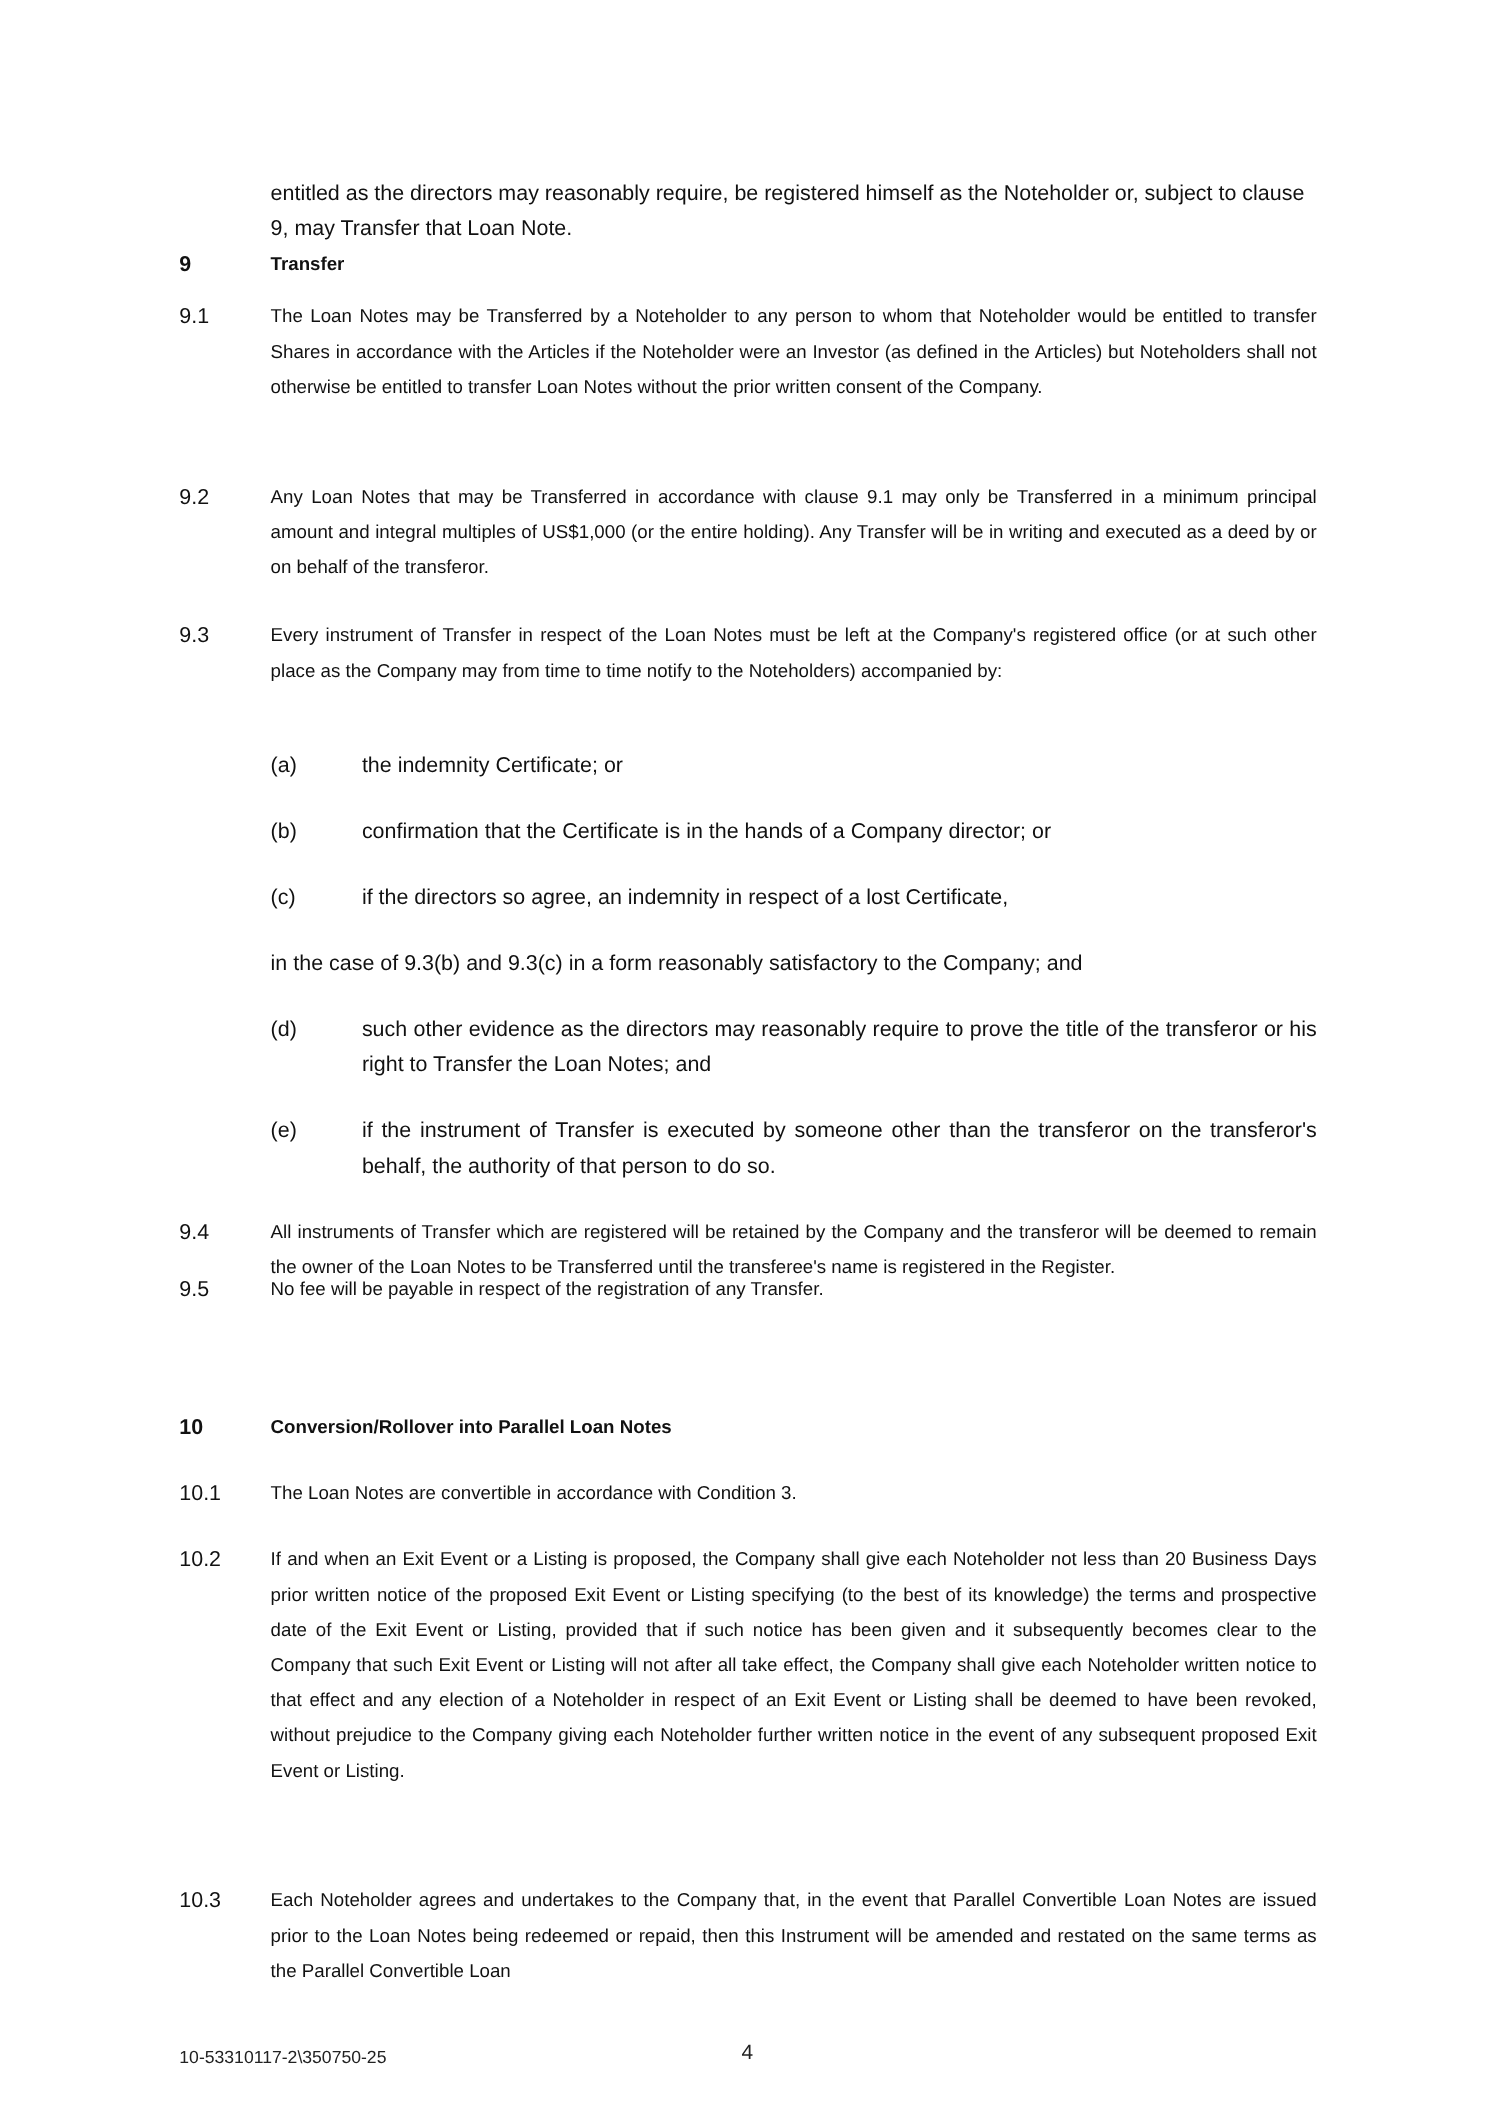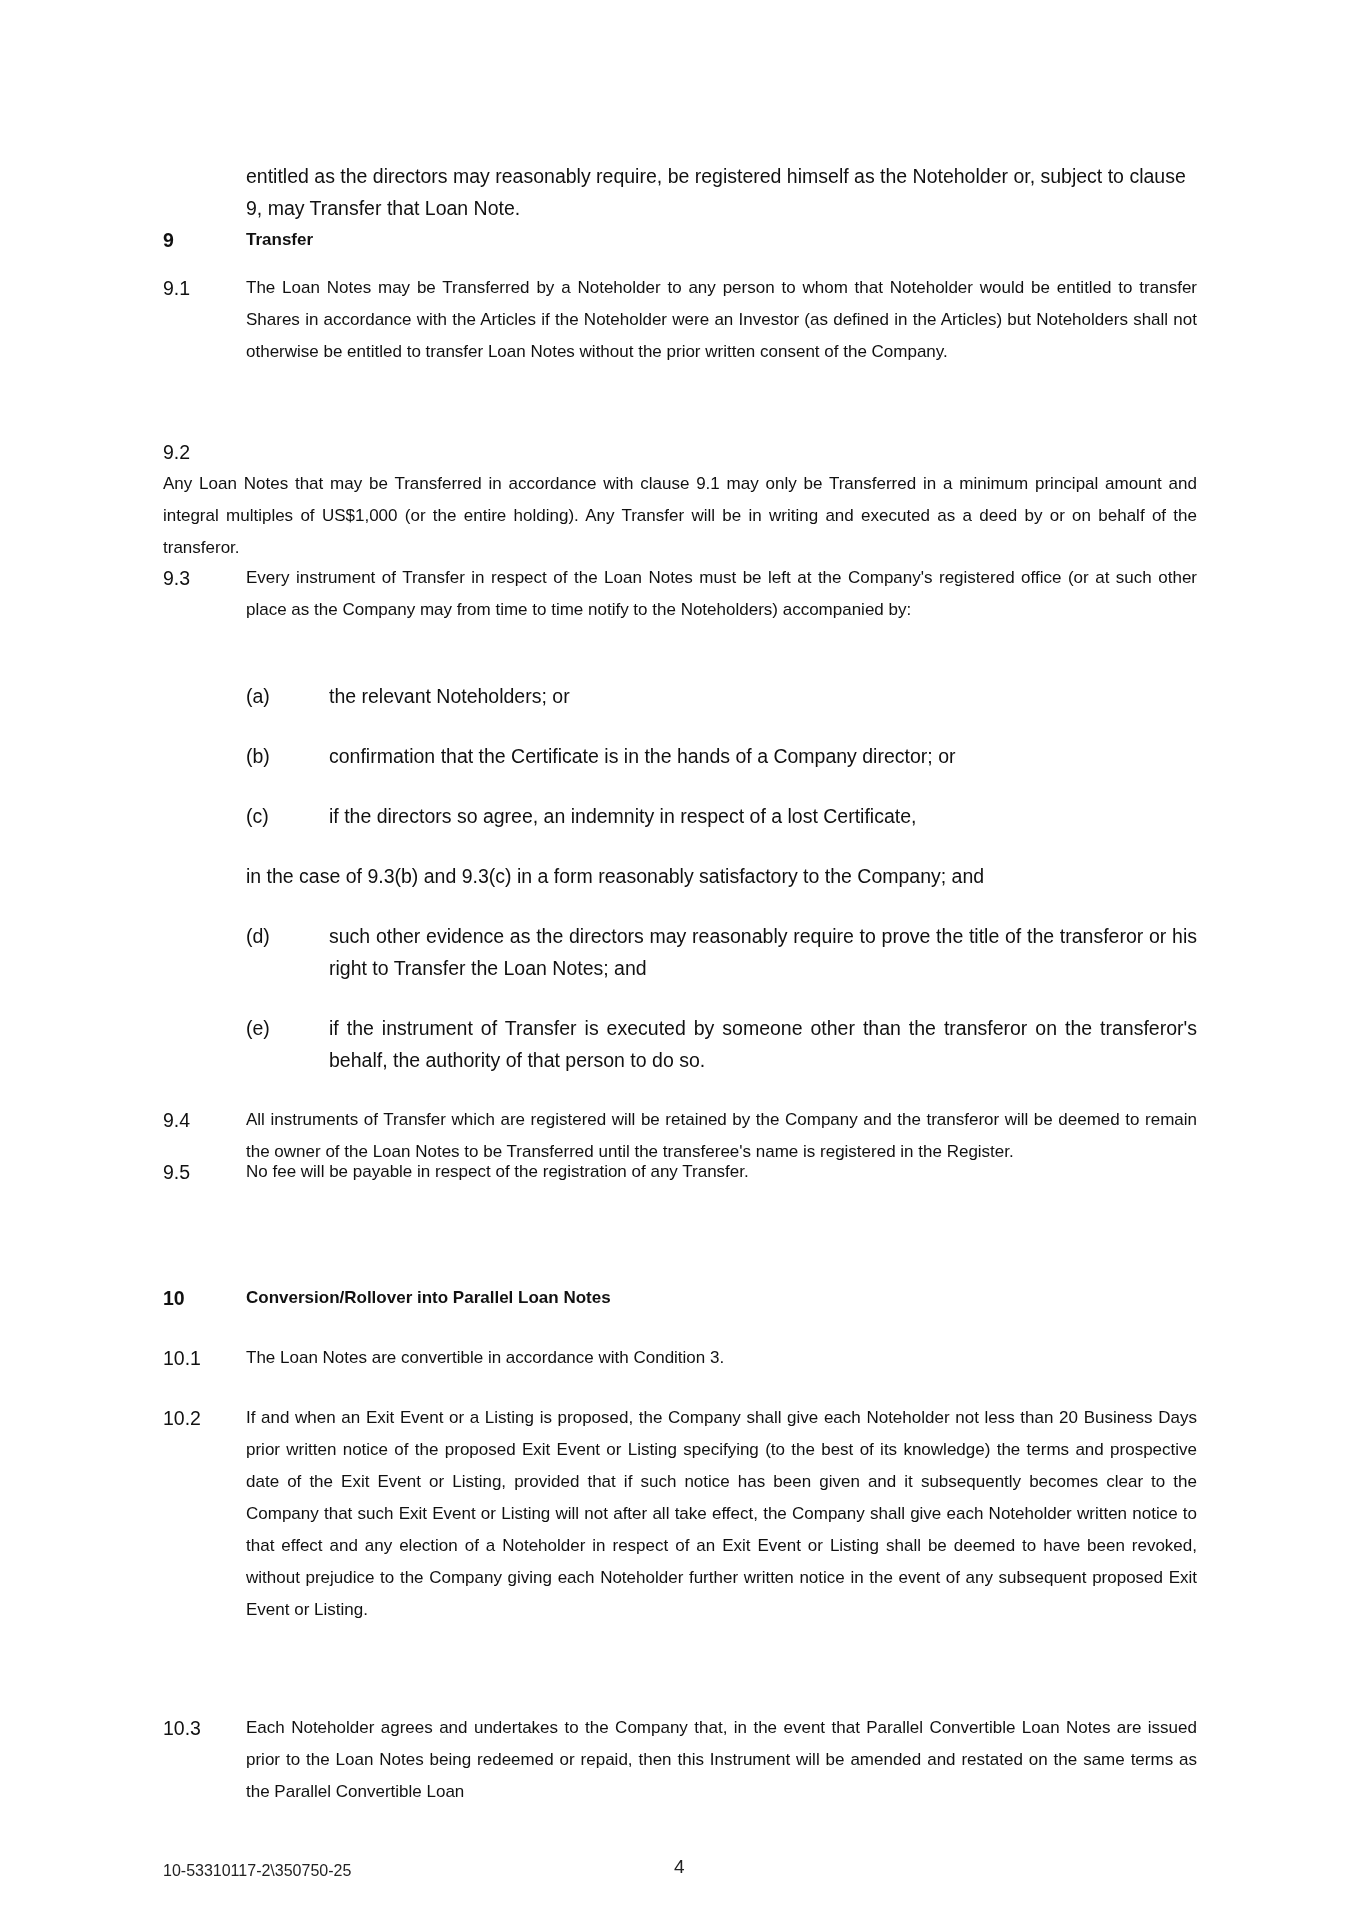--- a/index.html
+++ b/index.html
@@ -31,33 +31,33 @@
   <div class="block row heading" style="top:224px;">
     <span class="num">9</span>
     <span class="txt left">Transfer</span>
   </div>
 
   <div class="block row" style="top:272px;">
     <span class="num">9.1</span>
     <span class="txt">The Loan Notes may be Transferred by a Noteholder to any person to whom that Noteholder would be entitled to transfer Shares in accordance with the Articles if the Noteholder were an Investor (as defined in the Articles) but Noteholders shall not otherwise be entitled to transfer Loan Notes without the prior written consent of the Company.</span>
   </div>
 
-  <div class="block row" style="top:436px;flex-direction:column;">
+  <div class="block row" style="top:436px;">
     <span class="num">9.2</span>
     <span class="txt">Any Loan Notes that may be Transferred in accordance with clause 9.1 may only be Transferred in a minimum principal amount and integral multiples of US$1,000 (or the entire holding). Any Transfer will be in writing and executed as a deed by or on behalf of the transferor.</span>
   </div>
 
   <div class="block row" style="top:562px;">
     <span class="num">9.3</span>
     <span class="txt">Every instrument of Transfer in respect of the Loan Notes must be left at the Company's registered office (or at such other place as the Company may from time to time notify to the Noteholders) accompanied by:</span>
   </div>
 
   <div class="sub" style="top:680px;">
     <span class="lbl">(a)</span>
-    <span class="stxt">the relevant Noteholders; or</span>
+    <span class="stxt">the indemnity Certificate; or</span>
   </div>
 
   <div class="sub" style="top:740px;">
     <span class="lbl">(b)</span>
     <span class="stxt">confirmation that the Certificate is in the hands of a Company director; or</span>
   </div>
 
   <div class="sub" style="top:800px;">
     <span class="lbl">(c)</span>
     <span class="stxt">if the directors so agree, an indemnity in respect of a lost Certificate,</span>

